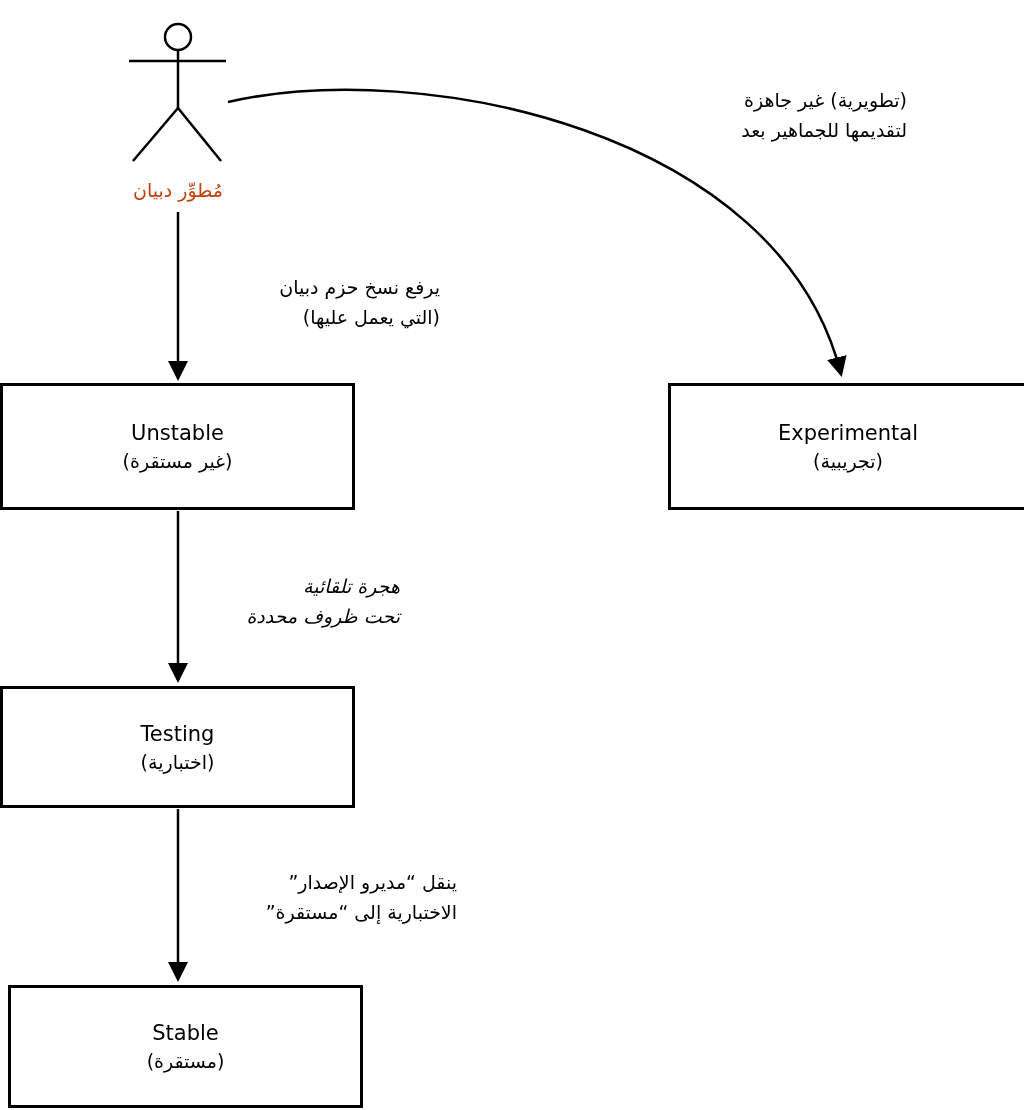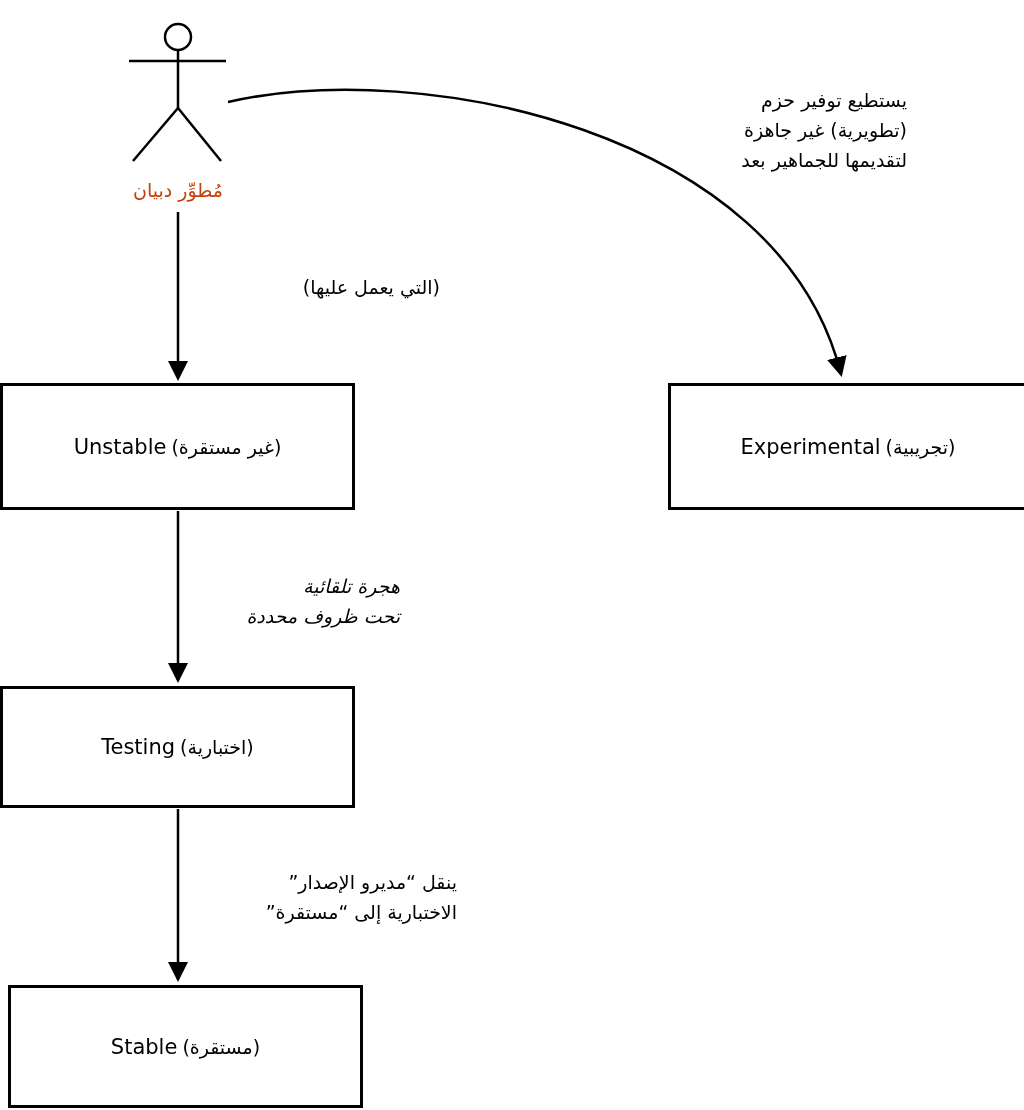--- a/index.html
+++ b/index.html
@@ -22,21 +22,21 @@
     position: absolute;
     top: 0;
     left: 0;
   }
   .node {
     position: absolute;
     box-sizing: border-box;
     border: 3px solid #000000;
     background: #ffffff;
     display: flex;
-    flex-direction: row;
+    flex-direction: column;
     align-items: center;
     justify-content: center;
     gap: 5px;
   }
   .node-title {
     font-size: 21px;
     line-height: 24px;
     color: #000000;
   }
   .node-subtitle {
@@ -86,25 +86,25 @@
       <path d="M 178 212 L 178 378" marker-end="url(#arrowhead)"></path>
       <path d="M 228 102 C 420 58 780 130 841 374" marker-end="url(#arrowhead)"></path>
       <path d="M 178 511 L 178 680" marker-end="url(#arrowhead)"></path>
       <path d="M 178 809 L 178 979" marker-end="url(#arrowhead)"></path>
     </g>
   </svg>
 
   <div class="actor-label" style="left:88px; top:178px; width:180px;">مُطوِّر دبيان</div>
 
   <div class="edge-label" style="left:180px; top:272px; width:260px;">
+    <div>يرفع نسخ حزم دبيان</div>
     <div>(التي يعمل عليها)</div>
   </div>
 
   <div class="edge-label" style="left:645px; top:85px; width:262px;">
-    <div>يستطيع توفير حزم</div>
     <div>(تطويرية) غير جاهزة</div>
     <div>لتقديمها للجماهير بعد</div>
   </div>
 
   <div class="edge-label" style="left:180px; top:571px; width:220px;font-style:italic;">
     <div>هجرة تلقائية</div>
     <div>تحت ظروف محددة</div>
   </div>
 
   <div class="edge-label" style="left:180px; top:867px; width:277px;">

